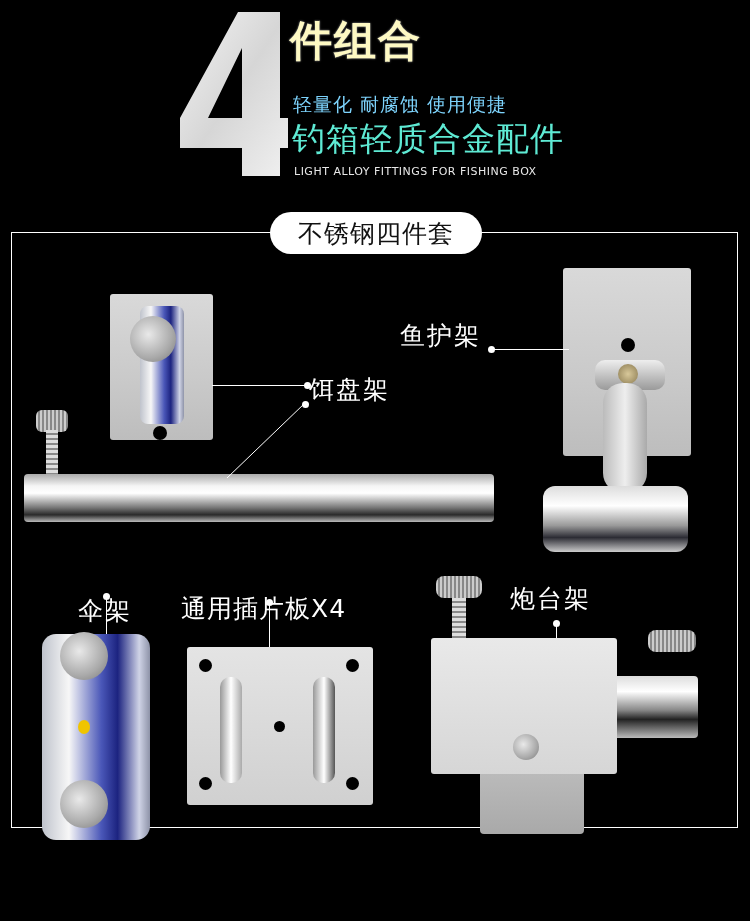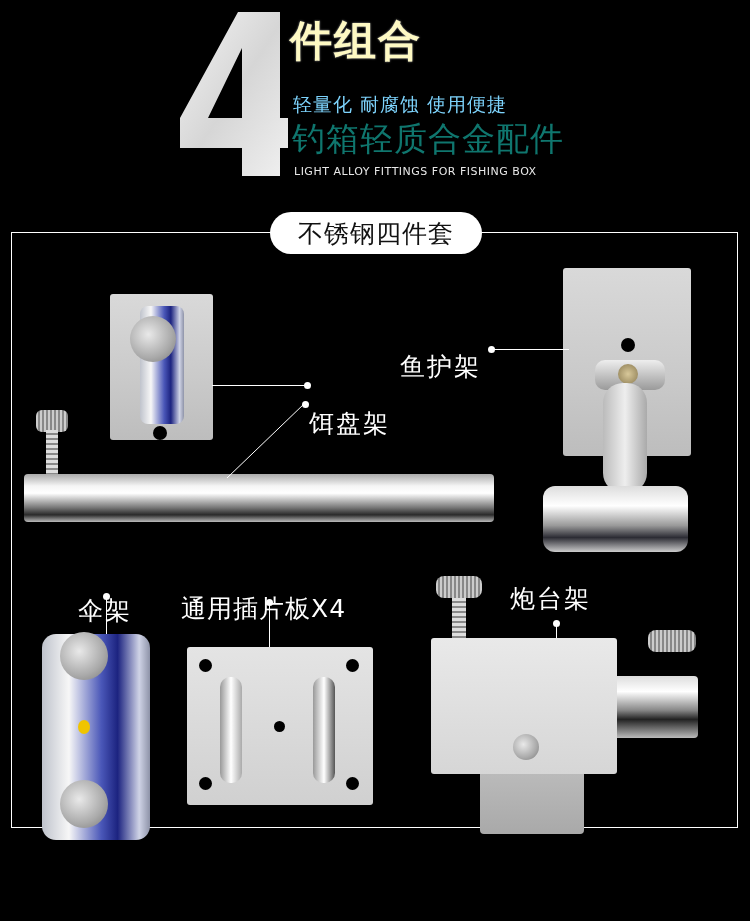--- a/index.html
+++ b/index.html
@@ -4,21 +4,21 @@
 <style>
   html, body { margin:0; padding:0; background:#000; }
   body { width:750px; height:921px; position:relative; overflow:hidden; font-family:"DejaVu Sans", sans-serif; color:#fff; }
   .abs { position:absolute; }
 
   
   .big-four { left:178px; top:8px; width:110px; height:170px; }
   .title-main { left:290px; top:6px; font-size:42px; font-weight:bold; letter-spacing:2px; color:#fef9c3;
     text-shadow: 0 0 2px #bbb; line-height:70px; }
   .tagline { left:293px; top:92px; font-size:19px; color:#7dd3fc; line-height:24px; letter-spacing:1px; }
-  .subtitle { left:292px; top:118px; font-size:33px; color:#0f766e; line-height:42px; letter-spacing:1px; }
+  .subtitle { left:292px; top:118px; font-size:33px; color:#5eead4; line-height:42px; letter-spacing:1px; }
   .eng { left:294px; top:165px; font-size:11px; color:#e8e8e8; letter-spacing:0.5px; }
 
   
   .frame { left:11px; top:232px; width:727px; height:596px; border:1.5px solid #fff; box-sizing:border-box; }
   .pill { left:270px; top:212px; width:212px; height:42px; background:#fff; border-radius:21px; color:#111;
     font-size:25px; display:flex; align-items:center; justify-content:center; letter-spacing:1px; }
 
   
   .lbl { font-size:25px; color:#fff; line-height:30px; letter-spacing:2px; }
   .line { background:#fff; }
@@ -61,30 +61,30 @@
 <div class="abs metal" style="left:24px;top:474px;width:470px;height:48px;border-radius:4px;background:linear-gradient(180deg,#aaa 0%,#f5f5f5 25%,#fff 40%,#777 70%,#2a2a2a 85%,#bbb 100%);"></div>
 <div class="abs knob" style="left:36px;top:410px;width:32px;height:22px;border-radius:6px;background:repeating-linear-gradient(90deg,#ccc 0 2px,#888 2px 4px);"></div>
 <div class="abs" style="left:46px;top:430px;width:12px;height:44px;background:repeating-linear-gradient(180deg,#ddd 0 3px,#888 3px 5px);"></div>
 
 <div class="abs line" style="left:212px;top:385px;width:94px;height:1px;"></div>
 <div class="abs dot" style="left:304px;top:382px;"></div>
 <svg class="abs" style="left:225px;top:400px;" width="82" height="80">
     <line x1="80" y1="3" x2="2" y2="78" stroke="#fff" stroke-width="1"></line>
   </svg>
 <div class="abs dot" style="left:302px;top:401px;"></div>
-<div class="abs lbl" style="left:309px;top:375px;margin-top:34px;">饵盘架</div>
+<div class="abs lbl" style="left:309px;top:375px;">饵盘架</div>
 
 <div class="abs plate" style="left:563px;top:268px;width:128px;height:188px;">
   <div class="abs hole" style="left:58px;top:70px;width:14px;height:14px;"></div>
   <div class="abs" style="left:32px;top:92px;width:70px;height:30px;border-radius:10px;background:linear-gradient(180deg,#eee,#9a9a9a);"></div>
   <div class="abs knob" style="left:55px;top:96px;width:20px;height:20px;background:radial-gradient(circle,#d8c89a,#8a7a50);"></div>
   <div class="abs" style="left:40px;top:115px;width:44px;height:110px;background:linear-gradient(90deg,#bbb,#eee,#aaa);border-radius:20px;"></div>
 </div>
 <div class="abs" style="left:543px;top:486px;width:145px;height:66px;border-radius:12px;background:linear-gradient(180deg,#ddd 0%,#fff 30%,#999 60%,#2c2c34 78%,#ccc 100%);"></div>
-<div class="abs lbl" style="left:400px;top:352px;">鱼护架</div>
+<div class="abs lbl" style="left:400px;top:323px;font-family:Liberation Mono, monospace;">鱼护架</div>
 <div class="abs dot" style="left:488px;top:346px;"></div>
 <div class="abs line" style="left:493px;top:349px;width:76px;height:1px;"></div>
 
 <div class="abs lbl" style="left:78px;top:596px;">伞架</div>
 <div class="abs dot" style="left:103px;top:593px;"></div>
 <div class="abs line" style="left:106px;top:597px;width:1px;height:40px;"></div>
 <div class="abs chrome-blue" style="left:42px;top:634px;width:108px;height:206px;border-radius:14px;">
   <div class="abs knob" style="left:18px;top:-2px;width:48px;height:48px;"></div>
   <div class="abs" style="left:36px;top:86px;width:12px;height:14px;border-radius:50%;background:#f0c400;"></div>
   <div class="abs knob" style="left:18px;top:146px;width:48px;height:48px;"></div>

